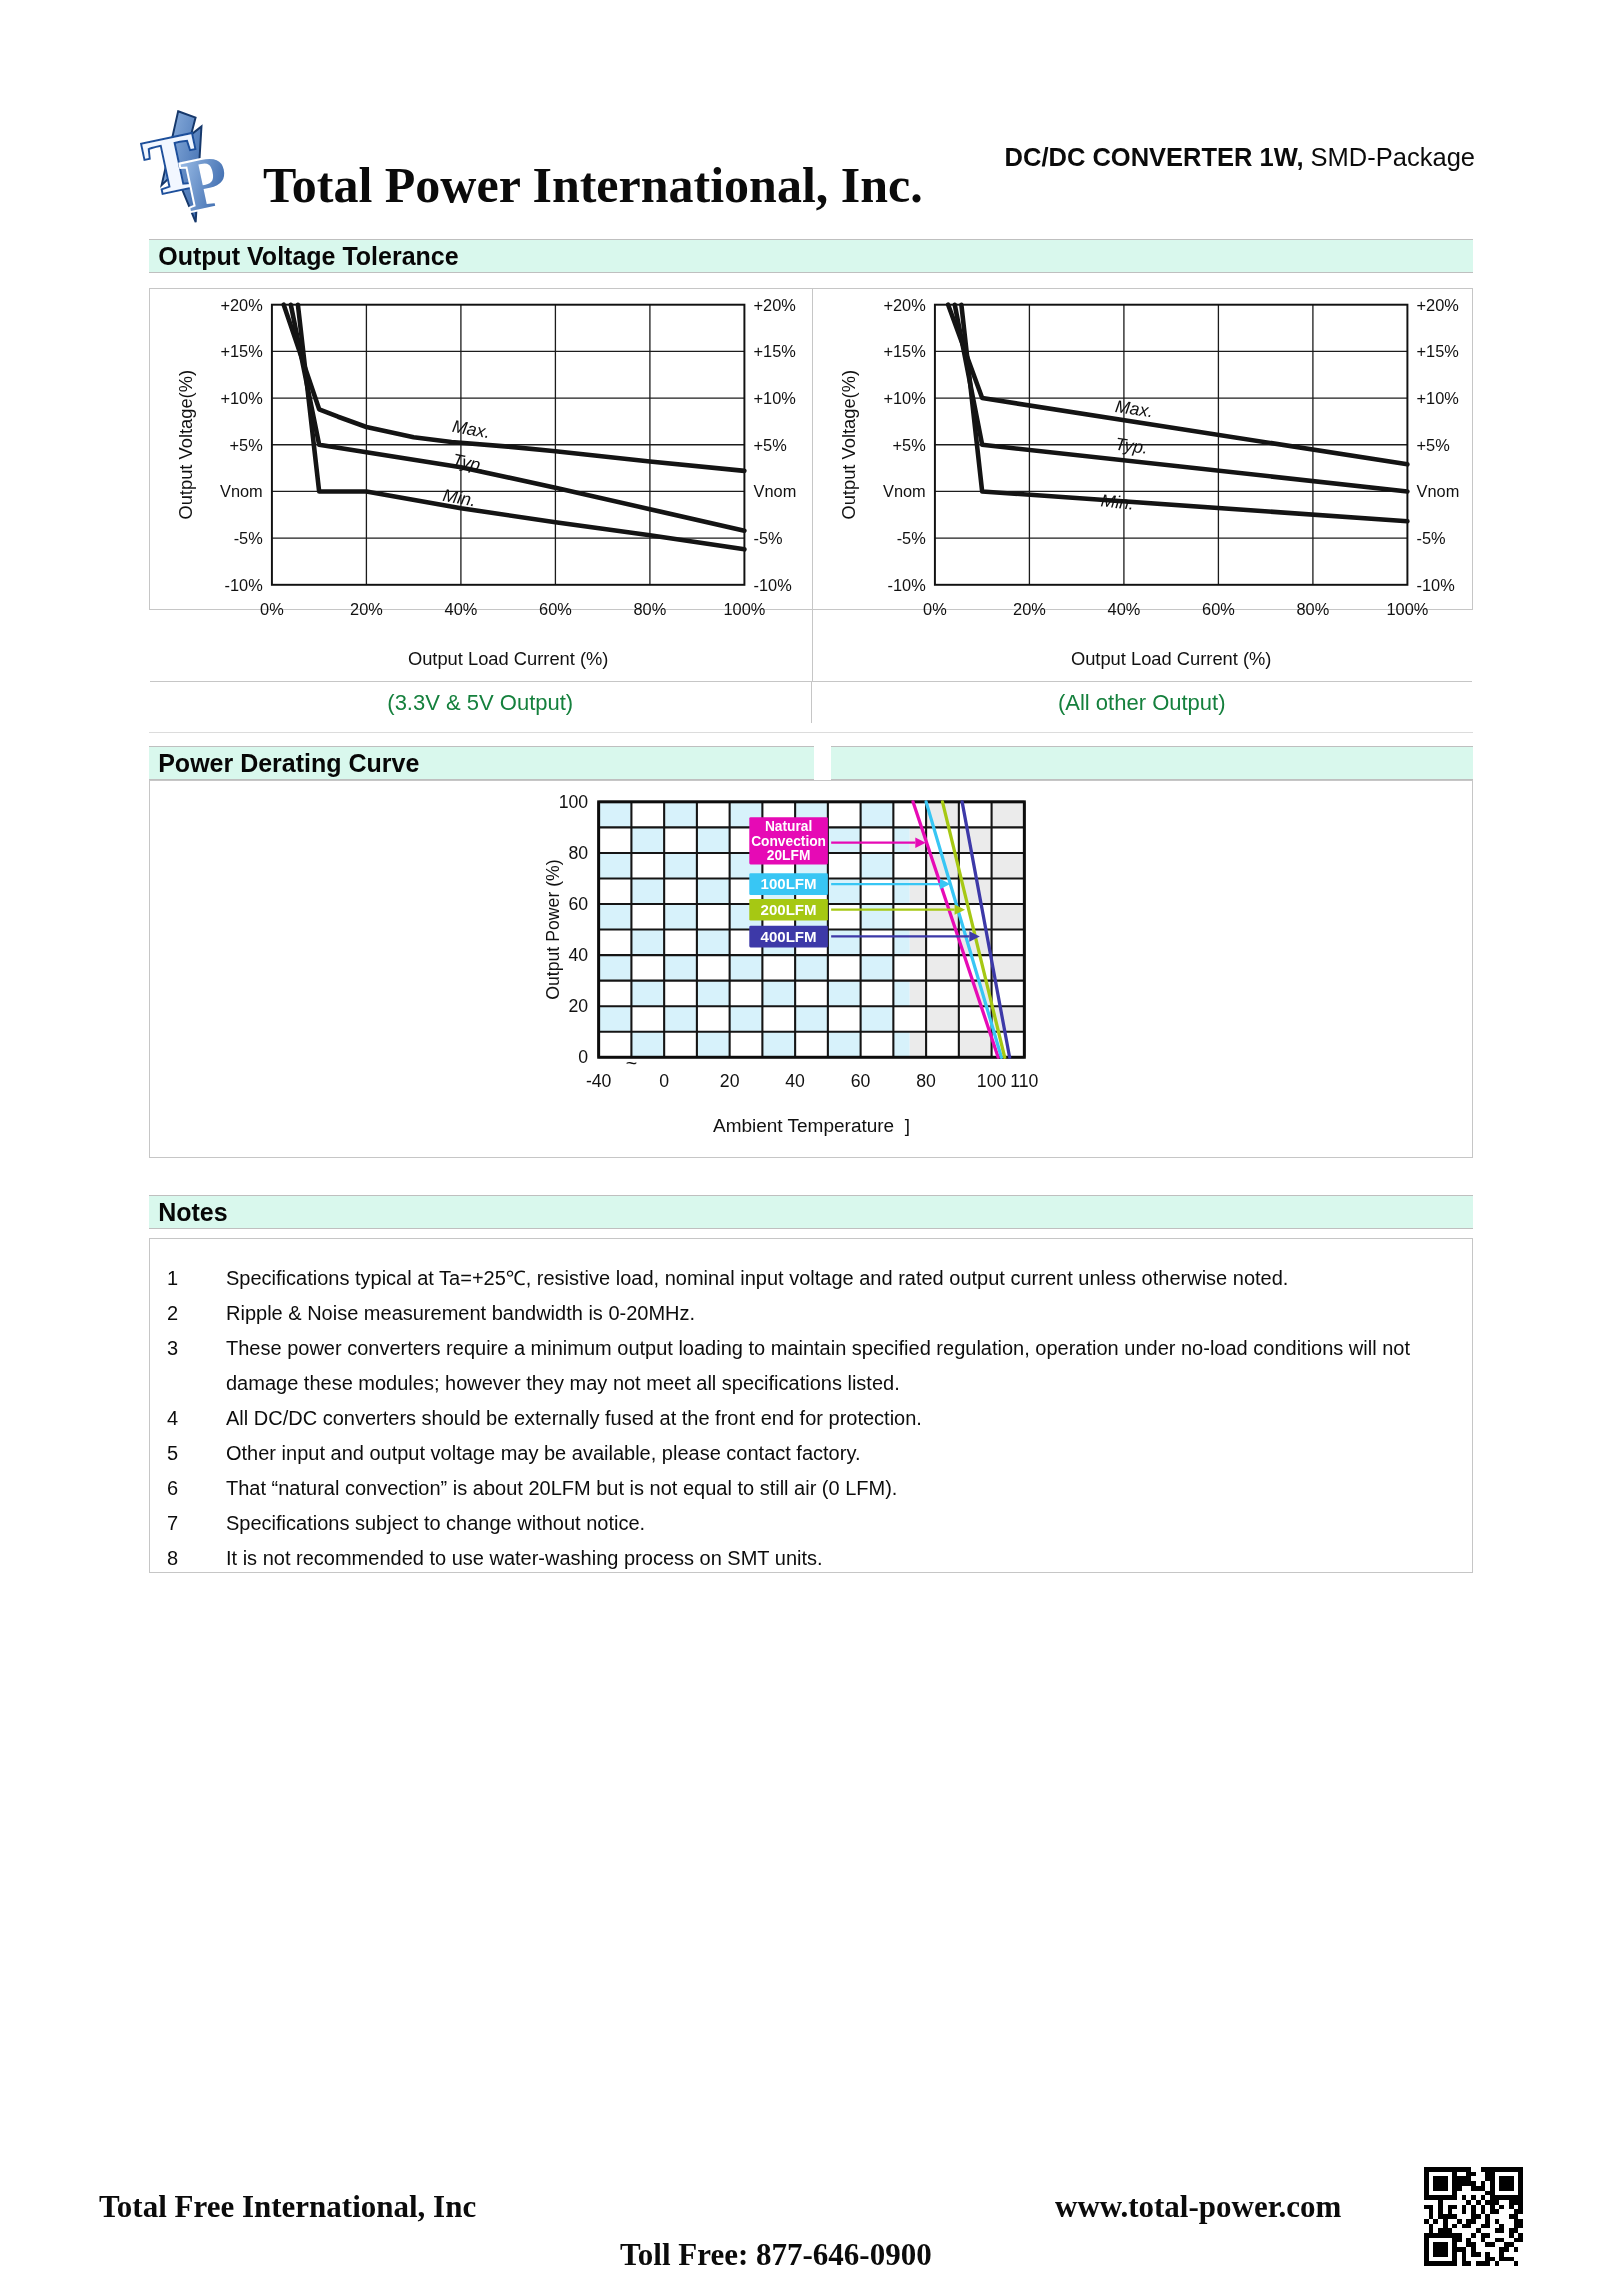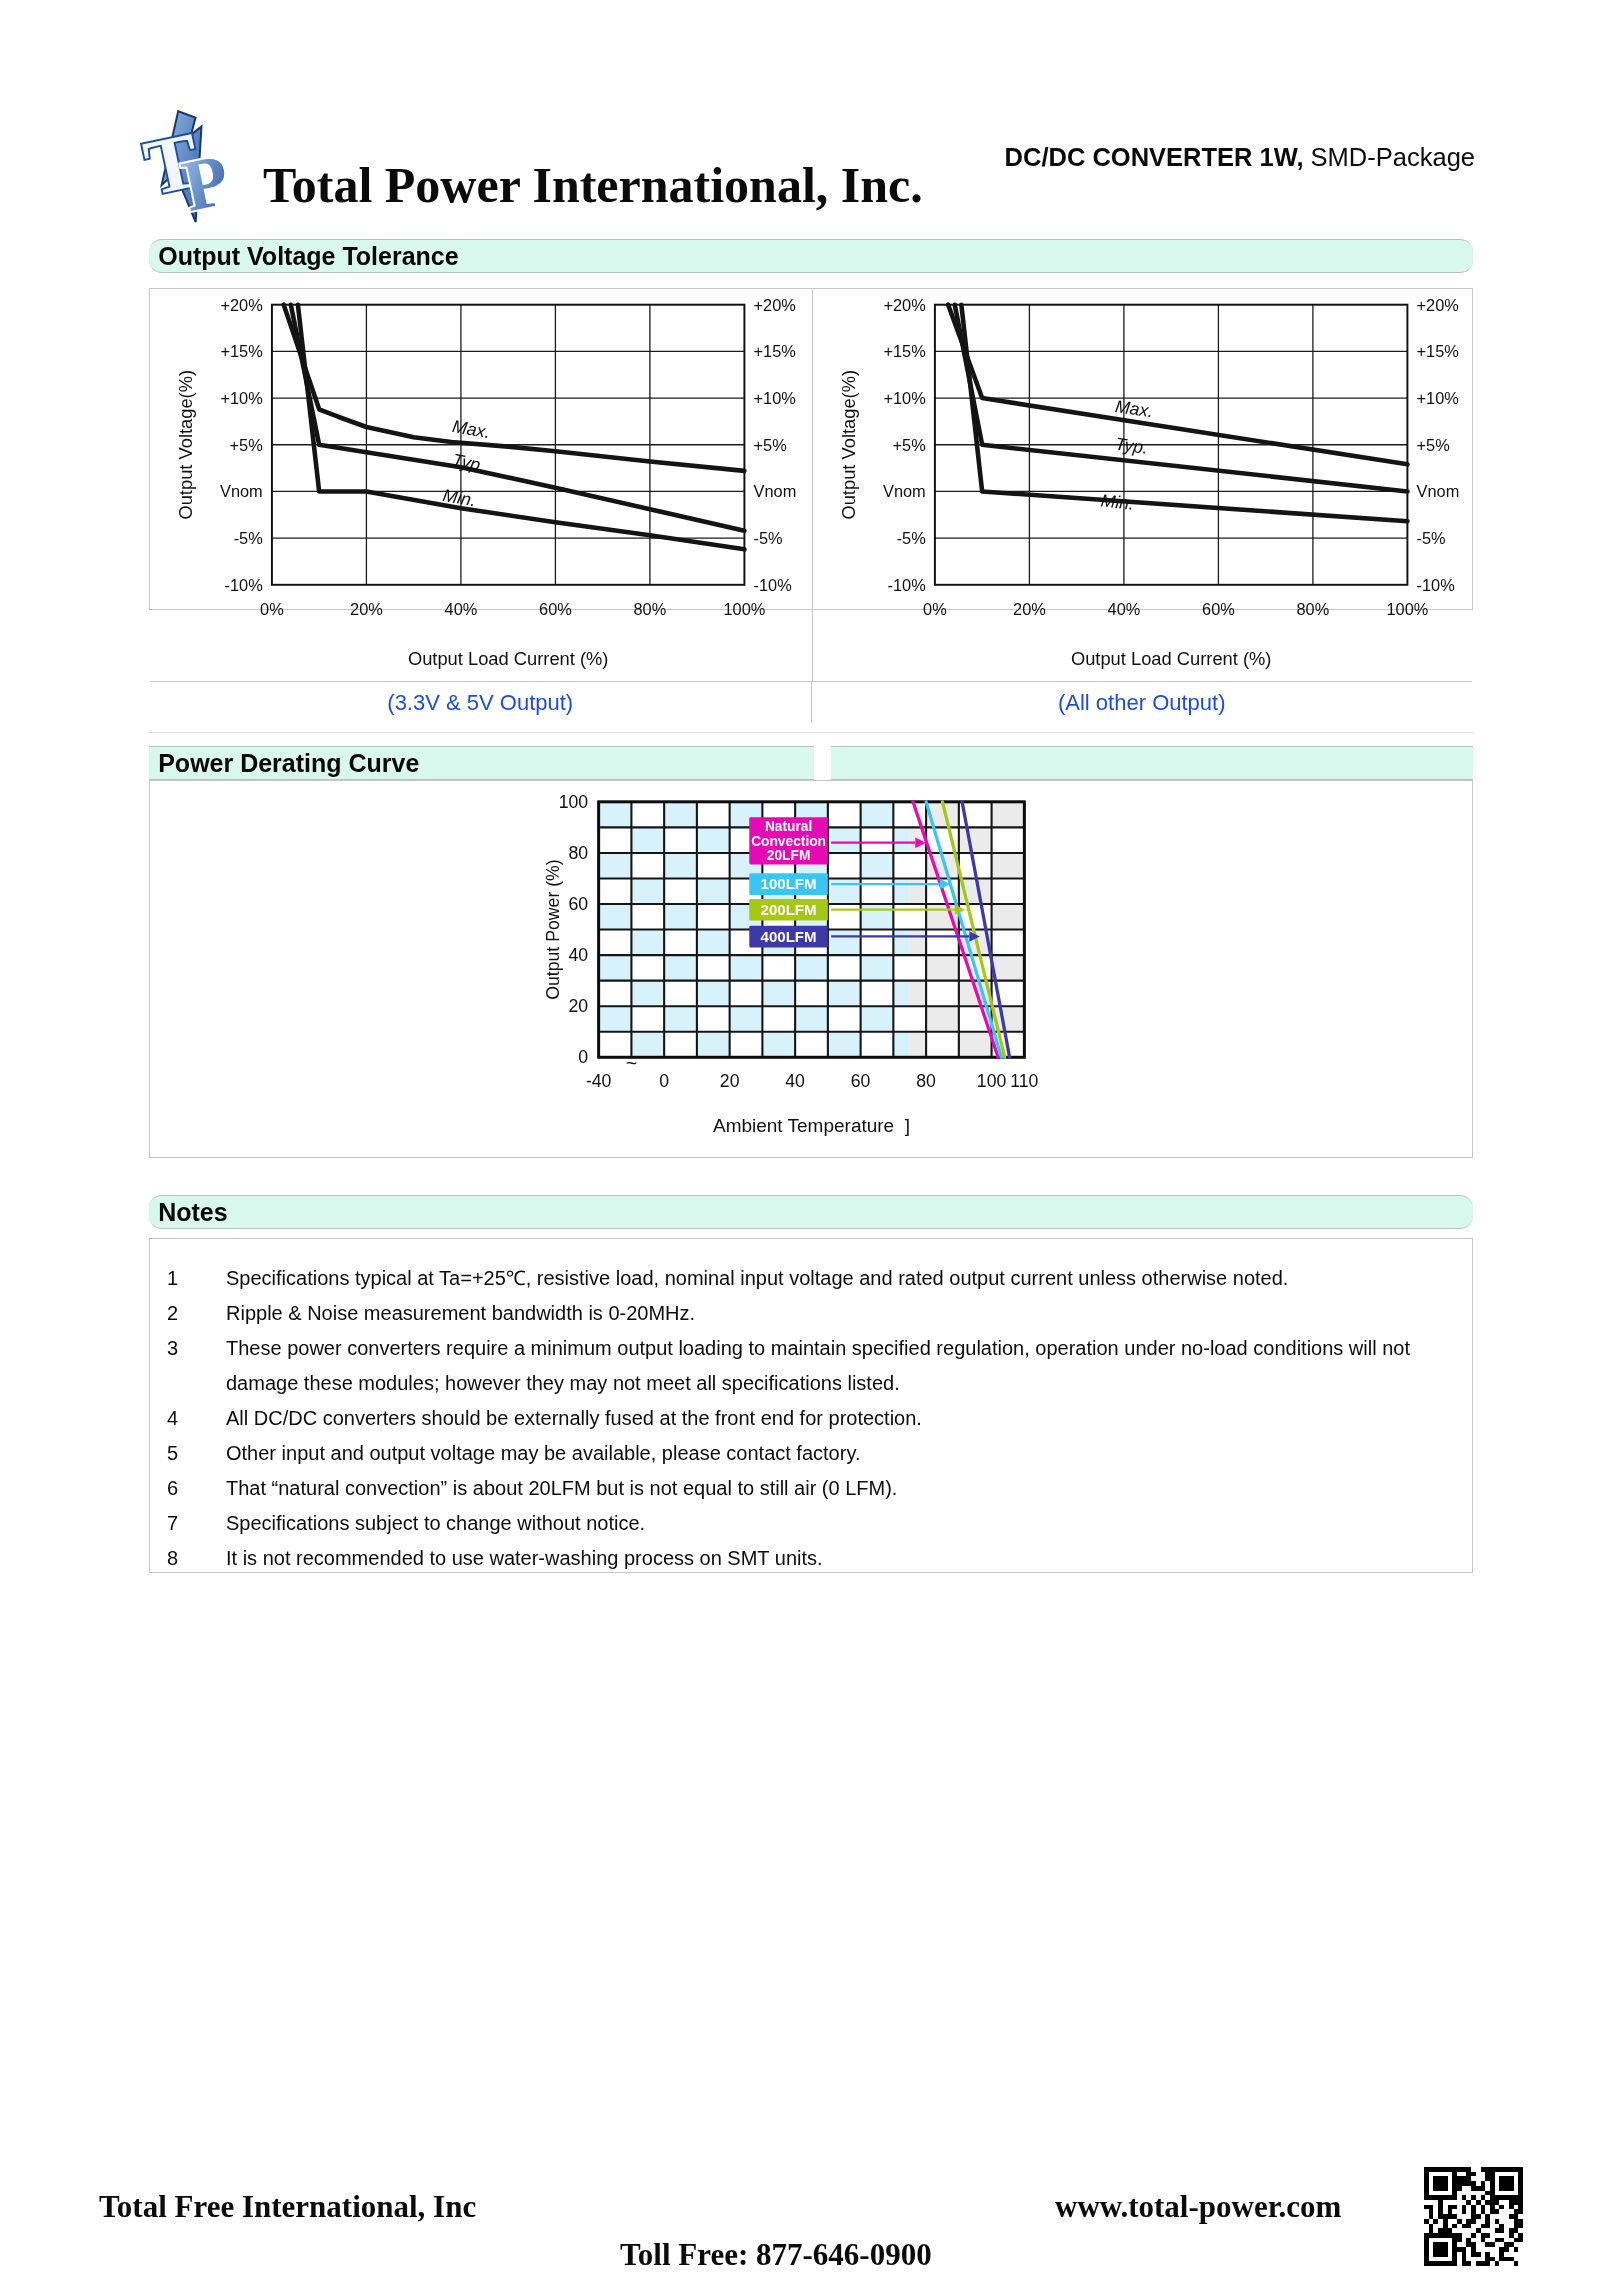--- a/index.html
+++ b/index.html
@@ -9,34 +9,34 @@
   .logo{position:absolute;left:131px;top:108px;width:118px;height:118px;}
   .company{position:absolute;left:263px;top:156px;font-family:Liberation Serif, serif;
            font-weight:bold;font-size:50px;white-space:nowrap;color:#0b0b0b;}
   .head-right{position:absolute;right:147px;top:130px;text-align:right;}
   .series-title{font-weight:bold;font-size:37px;letter-spacing:0;color:#0b0b0b;}
   .series-sub{margin-top:13px;font-size:25.5px;color:#0b0b0b;}
   .series-sub b{font-weight:bold;}
   
   .banner{position:absolute;left:149px;width:1324px;height:34px;box-sizing:border-box;
           background:#d9f8ed;border-top:0.7px solid #bfbfbf;border-bottom:0.7px solid #bfbfbf;
-          font-weight:bold;font-size:25px;line-height:33px;padding-left:9.2px;color:#070707;border-radius:13px;}
+          font-weight:bold;font-size:25px;line-height:33px;padding-left:9.2px;color:#070707;}
   .banner.split{background:transparent;border:none;padding:0;display:flex;gap:17px;}
   .banner-cell{box-sizing:border-box;background:#d9f8ed;border-top:0.7px solid #bfbfbf;
                border-bottom:0.7px solid #bfbfbf;height:34px;line-height:33px;}
   .banner-cell.left{width:665px;padding-left:9.2px;}
   .banner-cell.right{flex:1;}
   
   .tol-box{position:absolute;left:149px;top:288px;width:1324px;height:322px;box-sizing:border-box;
            border:0.7px solid #c6c6c6;background:#fff;}
   .tol-cells{display:flex;height:392px;}
   .tol-cell{flex:1;position:relative;}
   .tol-cell.first{border-right:0.7px solid #c6c6c6;}
   .cap-row{display:flex;height:41px;border-top:0.7px solid #c6c6c6;}
-  .cap-cell{flex:1;display:flex;align-items:center;justify-content:center;font-size:22px;color:#1d4ed8;}
+  .cap-cell{flex:1;display:flex;align-items:center;justify-content:center;font-size:22px;color:#15803d;}
   .cap-cell.first{border-right:0.7px solid #c6c6c6;}
   .underline-rule{position:absolute;left:149px;top:732px;width:1324px;height:0;
                   border-top:0.7px solid #dcdcdc;}
   
   .der-box{position:absolute;left:149px;top:780px;width:1324px;height:378px;box-sizing:border-box;
            border:0.7px solid #c6c6c6;background:#fff;display:flex;justify-content:center;}
   .der-box svg{margin-top:9.2px;}
   
   .notes-box{position:absolute;left:149px;top:1238px;width:1324px;height:335px;box-sizing:border-box;
              border:0.7px solid #c6c6c6;background:#fff;padding-top:22px;}

